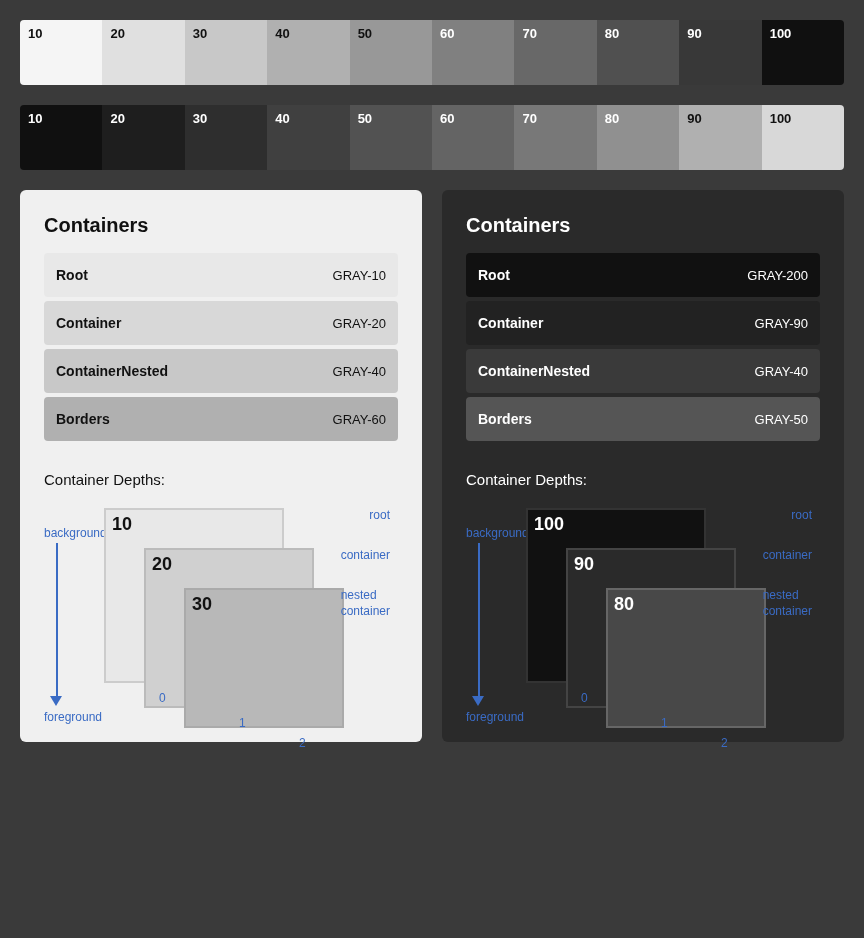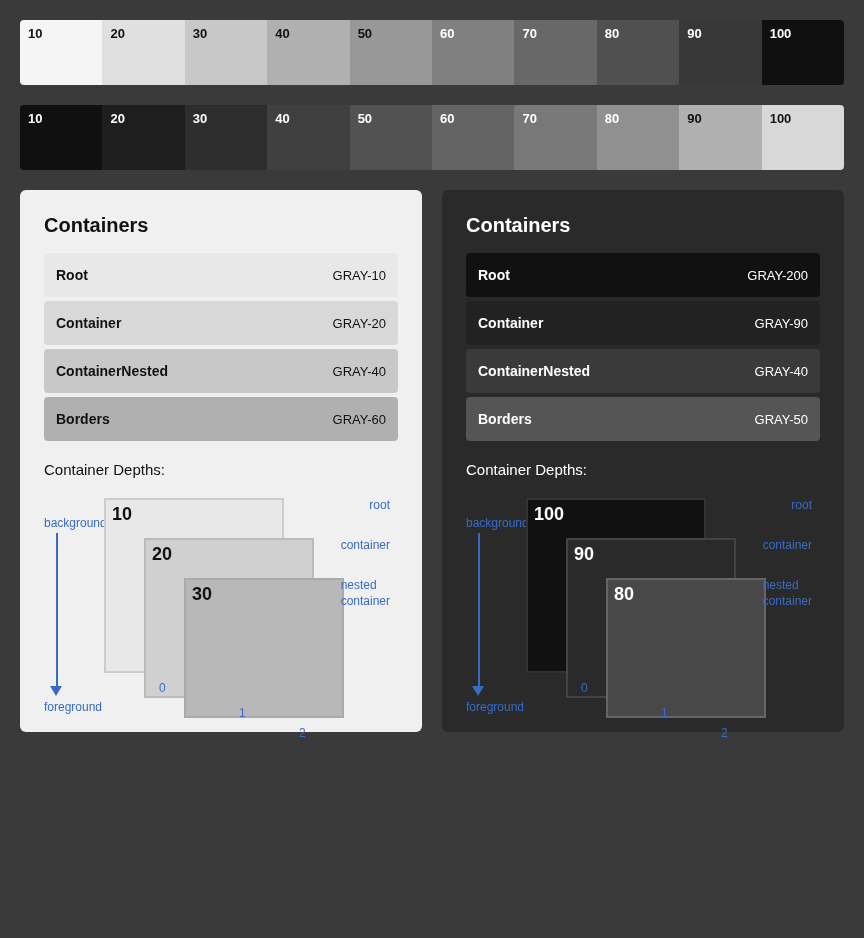--- a/index.html
+++ b/index.html
@@ -101,21 +101,21 @@
     
     .dark .row-root { background: #111; color: #fff; }
     .dark .row-container { background: #222; color: #fff; }
     .dark .row-nested { background: #3a3a3a; color: #fff; }
     .dark .row-borders { background: #555; color: #fff; }
 
     
     .depths-label {
       font-size: 15px;
       font-weight: 500;
-      margin: 20px 0 10px 0;
+      margin: 30px 0 10px 0;
     }
 
     .light .depths-label { color: #111; }
     .dark .depths-label { color: #fff; }
 
     .depth-diagram {
       position: relative;
       height: 220px;
       width: 100%;
     }

